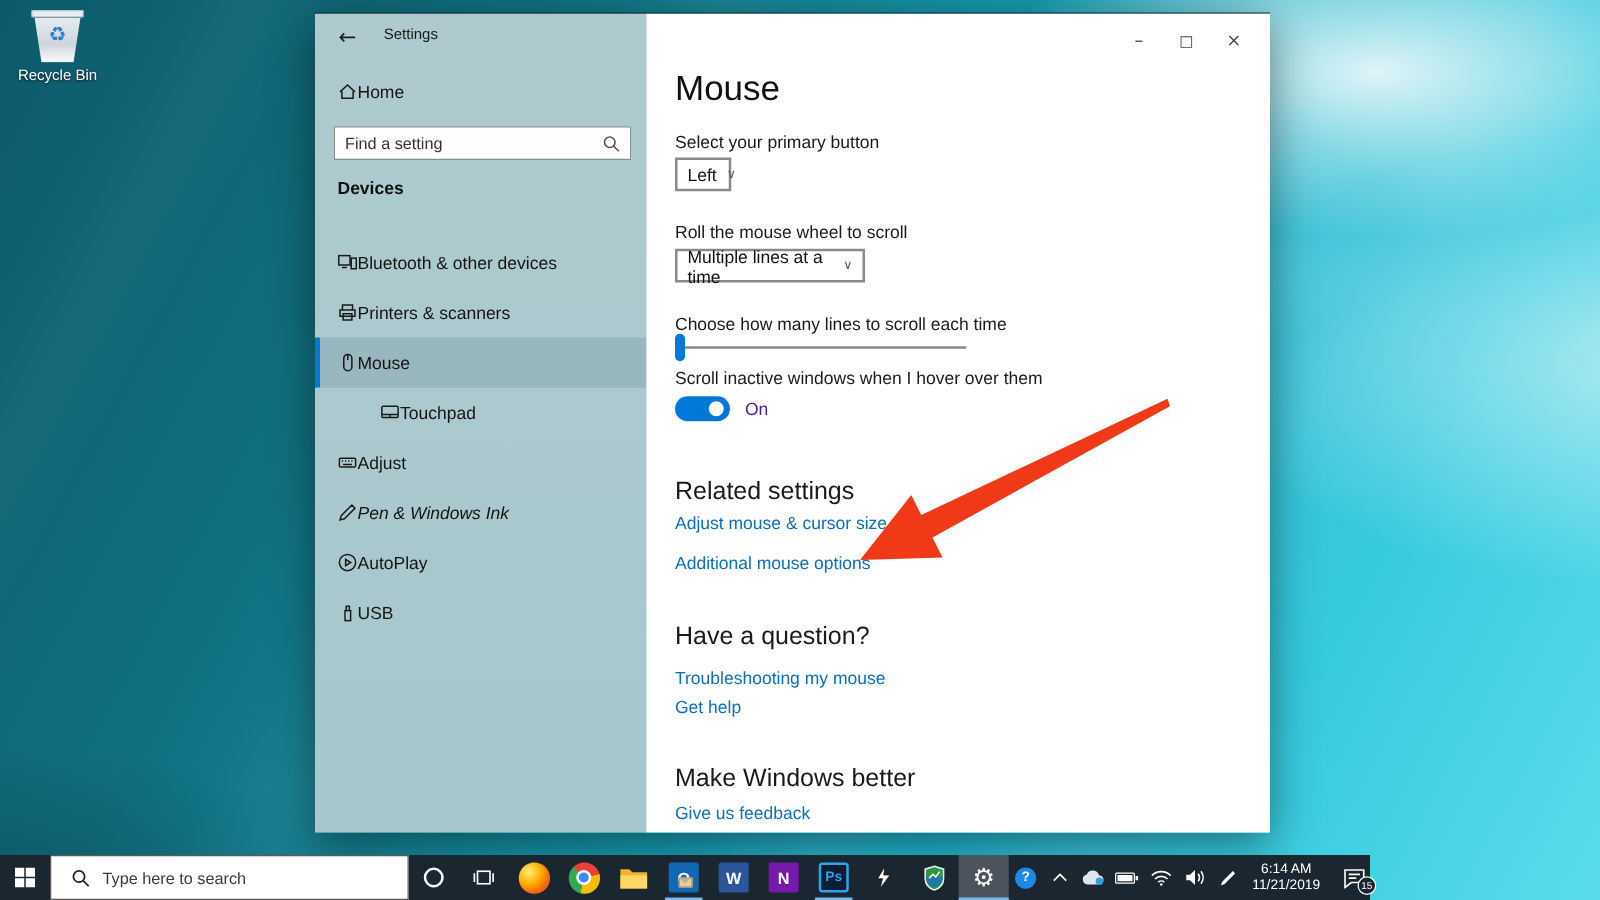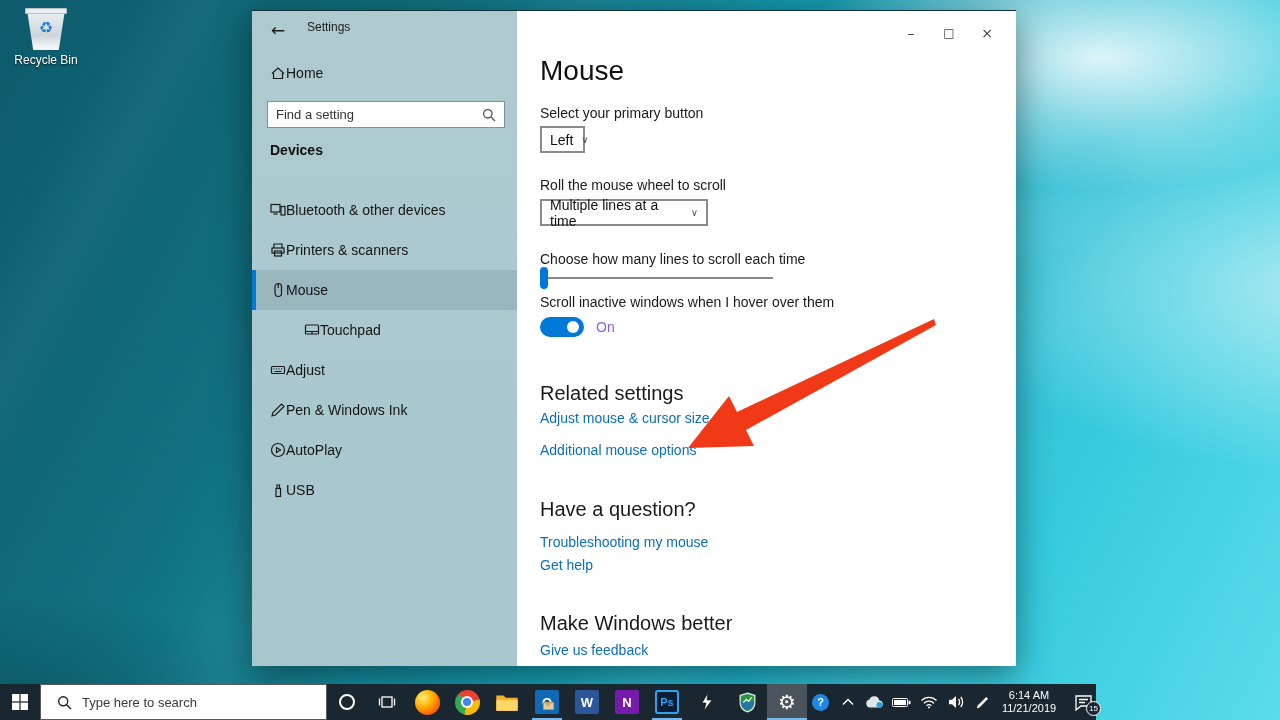--- a/index.html
+++ b/index.html
@@ -68,21 +68,21 @@
     color:#111; cursor:pointer; }
   .dd-chev { font-size:10px; color:#555; margin-left:8px; font-family:"DejaVu Sans",sans-serif; }
 
   .slider { position:absolute; left:23px; top:256px; width:233px; height:22px; cursor:pointer; }
   .slider-track { position:absolute; left:0; right:0; top:10px; height:2px; background:#8a8a8a; }
   .slider-thumb { position:absolute; left:0; top:0; width:8px; height:22px; border-radius:4px; background:#0078d7; }
 
   .toggle-row { position:absolute; left:23px; top:306px; display:flex; align-items:center; }
   .toggle { position:relative; width:44px; height:20px; border-radius:10px; background:#0078d7; cursor:pointer; }
   .toggle-knob { position:absolute; right:5px; top:4px; width:12px; height:12px; border-radius:50%; background:#fff; }
-  .toggle-state { margin-left:12px; font-size:14px; color:#8b5cf6; }
+  .toggle-state { margin-left:12px; font-size:14px; color:#4c1d95; }
 
   .sub-hdr { position:absolute; left:23px; font-size:20px; color:#1a1a1a; }
   .link { position:absolute; left:23px; font-size:14px; color:#0a6ebd; cursor:pointer; white-space:nowrap; }
 
   
   .arrow-svg { position:absolute; left:0; top:0; width:1280px; height:720px; pointer-events:none; z-index:50; }
 
   
   .taskbar { position:absolute; left:0; bottom:0; width:1096px; height:36px; background:#1b2730;
     display:flex; align-items:stretch; z-index:60; }
@@ -193,21 +193,21 @@
         </svg>
         <span class="lbl">Touchpad</span>
       </div>
       <div class="nav-row" style="top:339px;">
         <svg class="ic" viewBox="0 0 16 16" fill="none" stroke="#1a1a1a" stroke-width="1.2">
           <rect x="1.5" y="4.5" width="13" height="7" rx="1"></rect>
             <path d="M3.5 6.8h1M6 6.8h1M8.5 6.8h1M11 6.8h1M4.5 9.5h7"></path>
         </svg>
         <span class="lbl">Adjust</span>
       </div>
-      <div class="nav-row" style="top:379px;">
+      <div class="nav-row" style="top:379px;font-style:italic;">
         <svg class="ic" viewBox="0 0 16 16" fill="none" stroke="#1a1a1a" stroke-width="1.2">
           <path d="M2 14l1-3.5L11.5 2l2.5 2.5L5.5 13 2 14z"></path>
         </svg>
         <span class="lbl">Pen &amp; Windows Ink</span>
       </div>
       <div class="nav-row" style="top:419px;">
         <svg class="ic" viewBox="0 0 16 16" fill="none" stroke="#1a1a1a" stroke-width="1.2">
           <circle cx="8" cy="8" r="6.5"></circle>
             <path d="M6.5 5.5v5l4-2.5z"></path>
         </svg>
@@ -231,21 +231,21 @@
 
       <h1 class="page-title">Mouse</h1>
 
       <div class="setting-label" style="top:94px;">Select your primary button</div>
       <div class="dropdown" style="top:115px; width:45px;">
         <span>Left</span>
         <span class="dd-chev">∨</span>
       </div>
 
       <div class="setting-label" style="top:166px;">Roll the mouse wheel to scroll</div>
-      <div class="dropdown" style="top:188px; width:168px;">
+      <div class="dropdown" style="top:188px; width:152px;">
         <span>Multiple lines at a time</span>
         <span class="dd-chev">∨</span>
       </div>
 
       <div class="setting-label" style="top:240px;">Choose how many lines to scroll each time</div>
       <div class="slider">
         <div class="slider-track"></div>
         <div class="slider-thumb"></div>
       </div>
 

